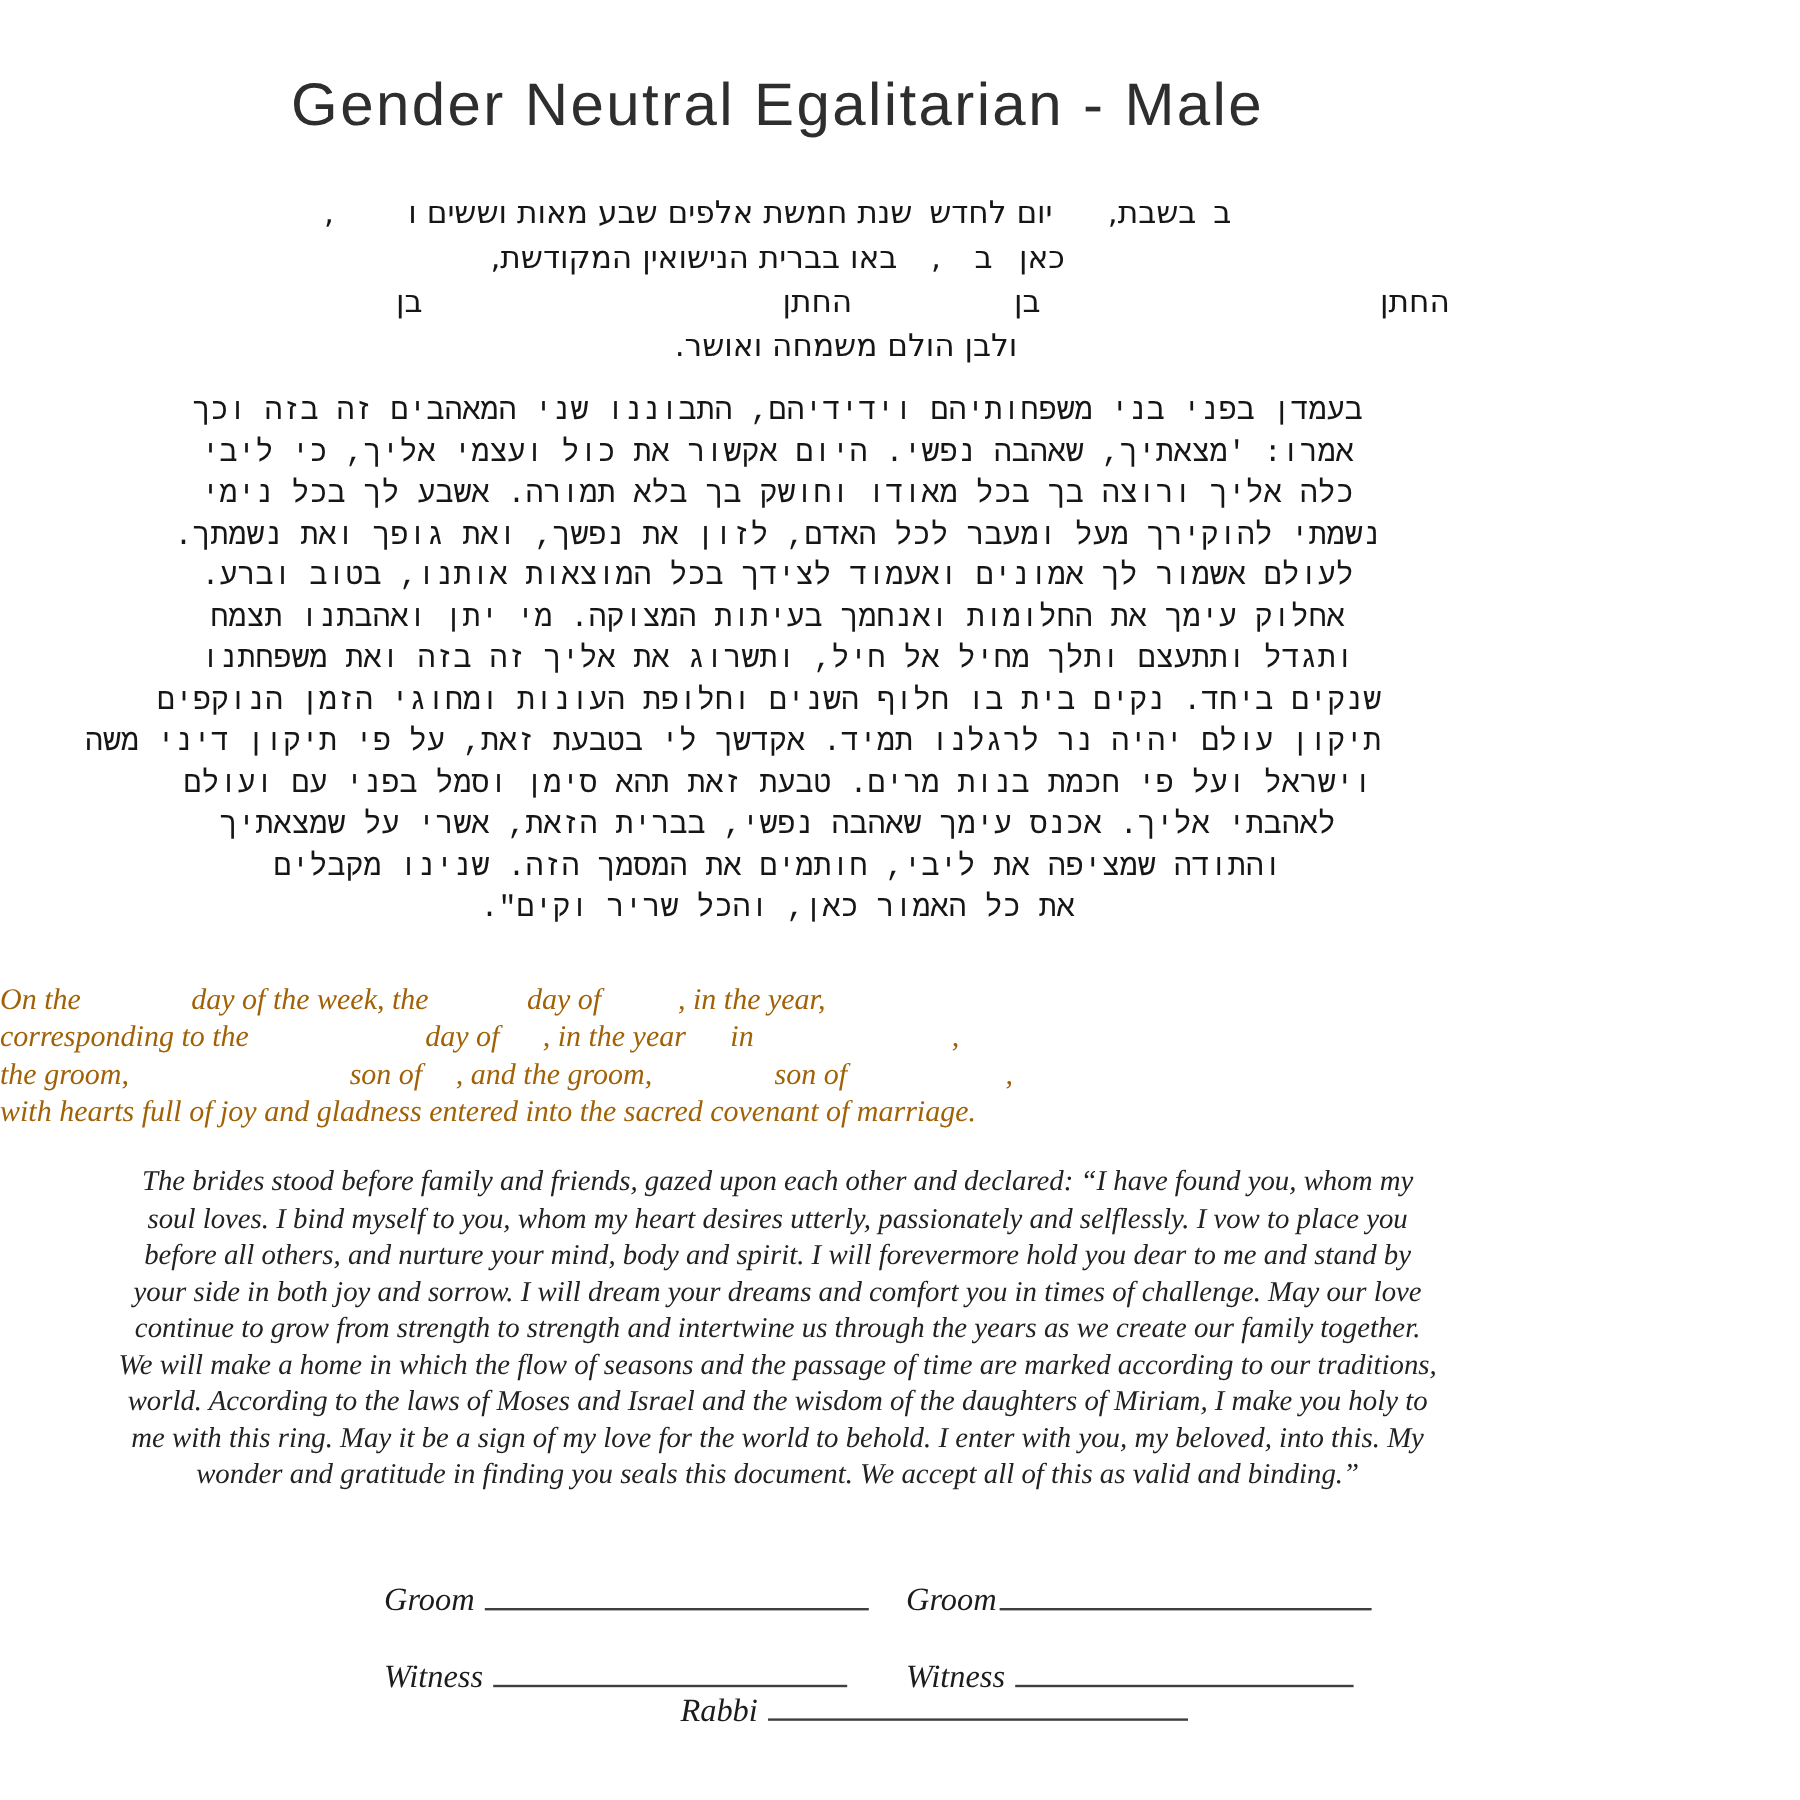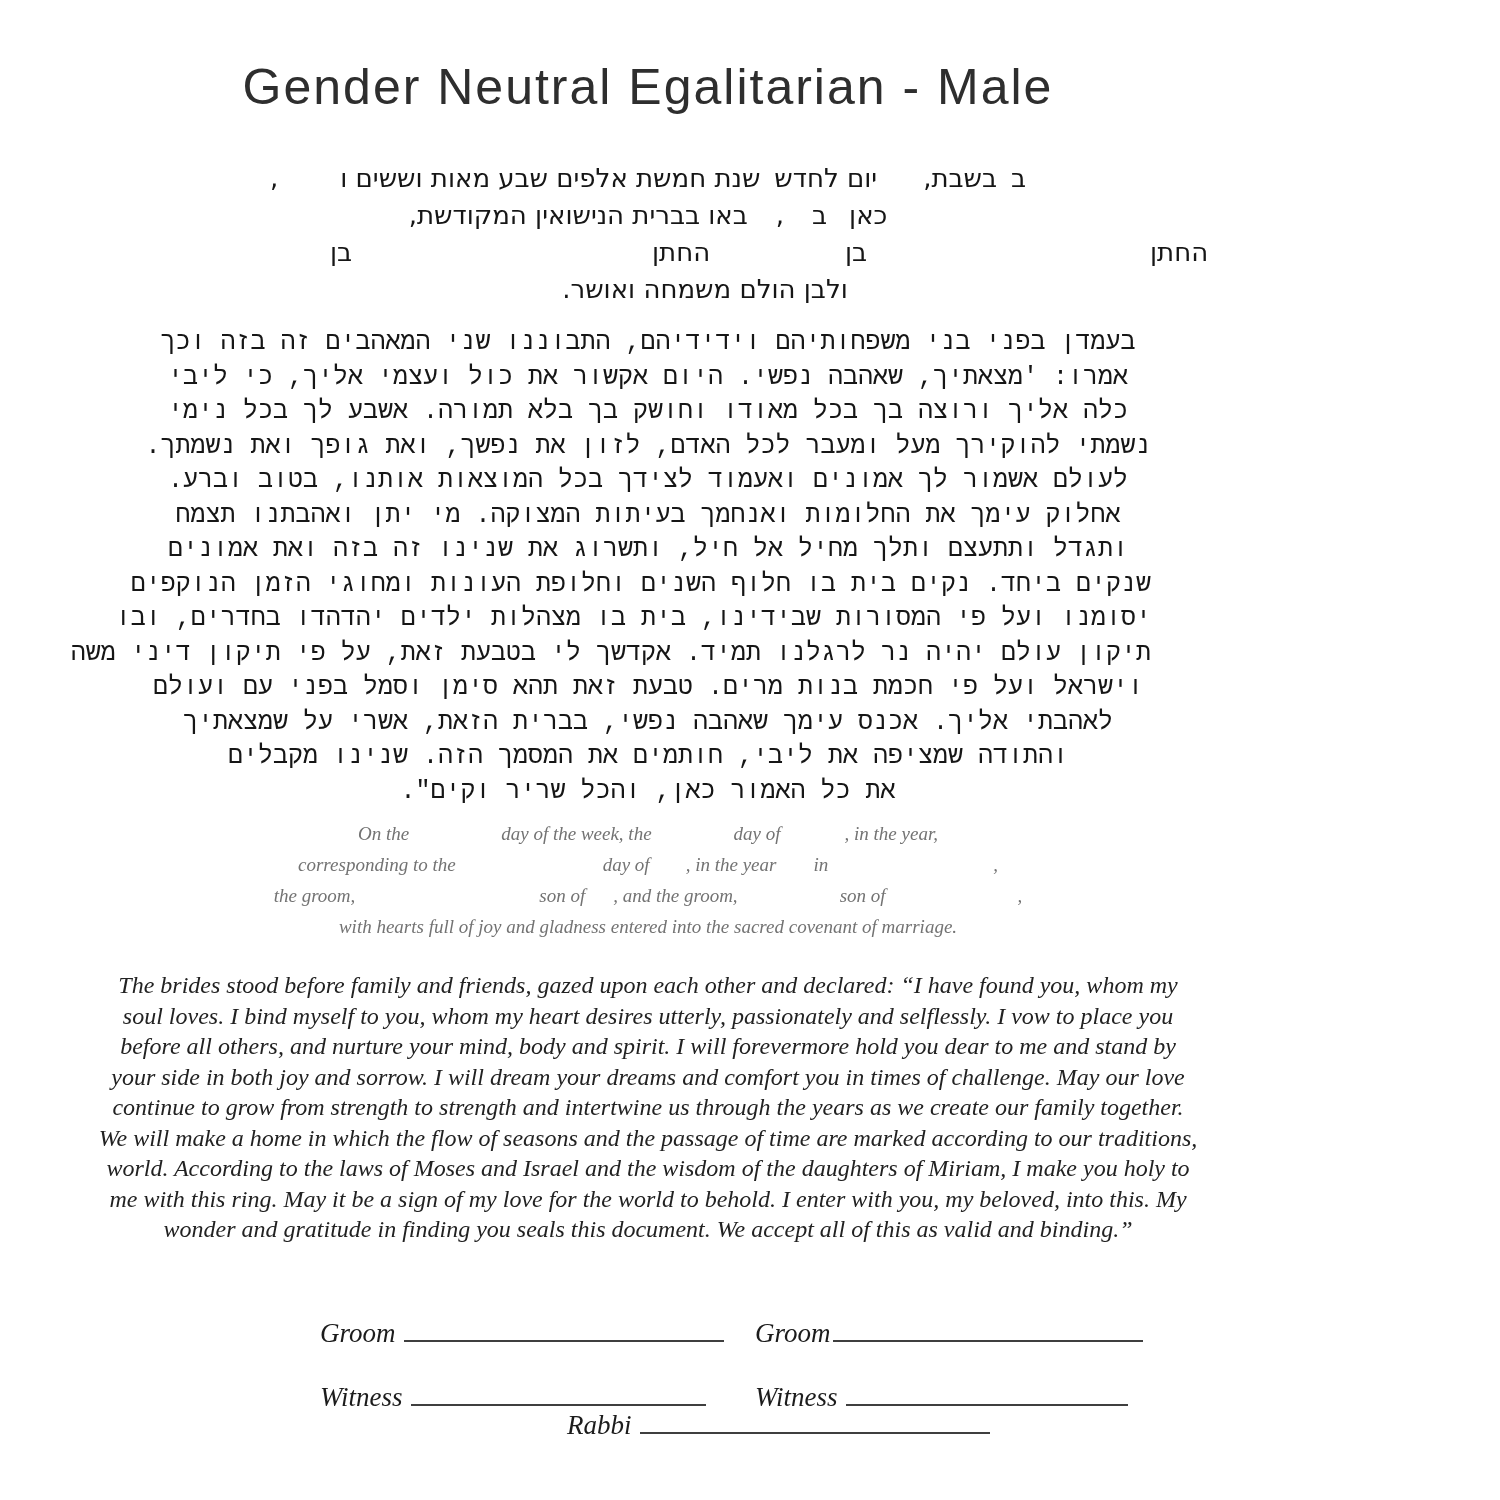--- a/index.html
+++ b/index.html
@@ -47,24 +47,23 @@
     font-size: 25px;
     line-height: 34.5px;
     color: #161616;
   }
   .heb-body div { white-space: nowrap; font-family: Liberation Mono, monospace; }
   
   .eng { font-family: "Liberation Serif", serif; font-style: italic; }
   .eng-date {
     position: absolute;
     top: 818px; left: 0; width: 100%;
-    text-align: center;
-    font-size: 19px;
+    font-size: 25px;
     line-height: 31px;
-    color: #737373;
+    color: #a16207;
   }
   .eng-date .row { white-space: nowrap; }
   .vows {
     position: absolute;
     top: 970px; left: 70px; right: 70px;
     text-align: center;
     font-size: 24px;
     line-height: 30.5px;
     color: #222222;
   }
@@ -115,23 +114,22 @@
     <div class="row closing-row">ולבן הולם משמחה ואושר.</div>
   </div>
 
   <div class="heb heb-body">
     <div>בעמדן בפני בני משפחותיהם וידידיהם, התבוננו שני המאהבים זה בזה וכך</div>
     <div>אמרו: 'מצאתיך, שאהבה נפשי. היום אקשור את כול ועצמי אליך, כי ליבי</div>
     <div>כלה אליך ורוצה בך בכל מאודו וחושק בך בלא תמורה. אשבע לך בכל נימי</div>
     <div>נשמתי להוקירך מעל ומעבר לכל האדם, לזון את נפשך, ואת גופך ואת נשמתך.</div>
     <div>לעולם אשמור לך אמונים ואעמוד לצידך בכל המוצאות אותנו, בטוב וברע.</div>
     <div>אחלוק עימך את החלומות ואנחמך בעיתות המצוקה. מי יתן ואהבתנו תצמח</div>
-    <div>ותגדל ותתעצם ותלך מחיל אל חיל, ותשרוג את שנינו זה בזה ואת אמונים</div>
+    <div>ותגדל ותתעצם ותלך מחיל אל חיל, ותשרוג את אליך זה בזה ואת משפחתנו</div>
     <div>שנקים ביחד. נקים בית בו חלוף השנים וחלופת העונות ומחוגי הזמן הנוקפים</div>
-    <div>יסומנו ועל פי המסורות שבידינו, בית בו מצהלות ילדים יהדהדו בחדרים, ובו</div>
     <div>תיקון עולם יהיה נר לרגלנו תמיד. אקדשך לי בטבעת זאת, על פי תיקון דיני משה</div>
     <div>וישראל ועל פי חכמת בנות מרים. טבעת זאת תהא סימן וסמל בפני עם ועולם</div>
     <div>לאהבתי אליך. אכנס עימך שאהבה נפשי, בברית הזאת, אשרי על שמצאתיך</div>
     <div>והתודה שמציפה את ליבי, חותמים את המסמך הזה. שנינו מקבלים</div>
     <div>את כל האמור כאן, והכל שריר וקים".</div>
   </div>
 
   <div class="eng eng-date">
     <div class="row">
       <span>On the</span><span class="blank" style="width:92px"></span><span>day of the week, the</span><span class="blank" style="width:82px"></span><span>day of</span><span class="blank" style="width:64px"></span><span>, in the year,</span>

